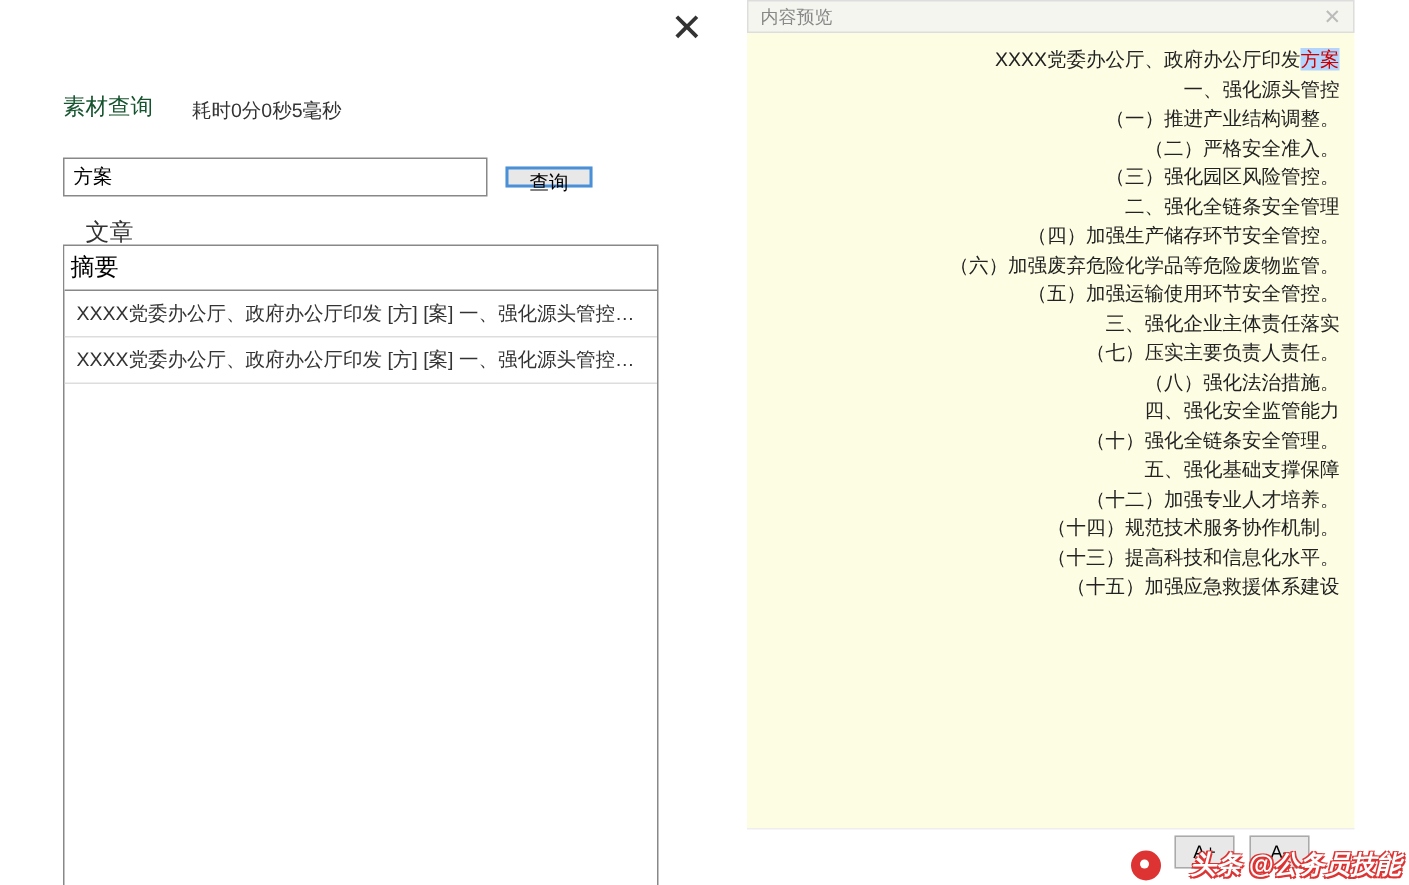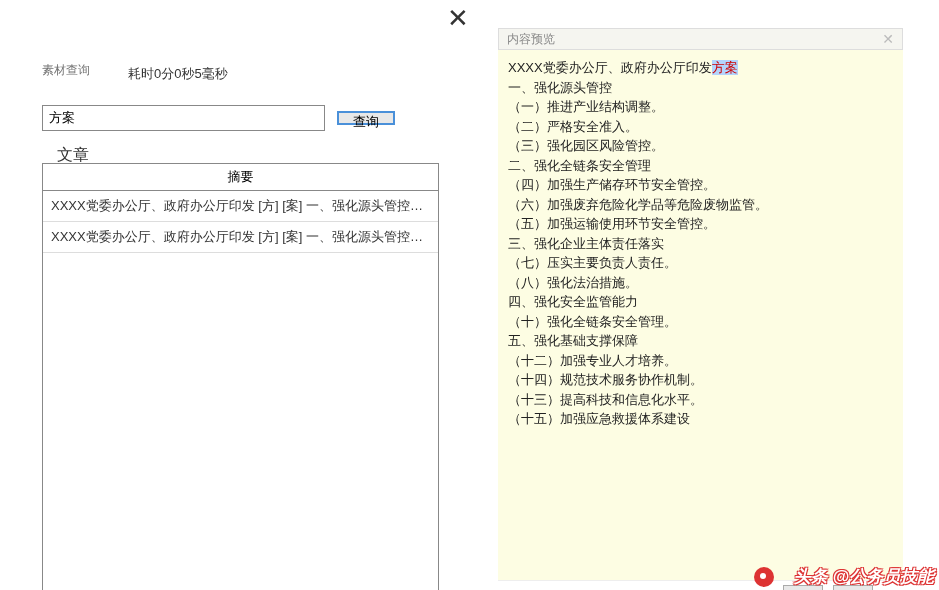--- a/index.html
+++ b/index.html
@@ -27,22 +27,22 @@
       font-size: 26px;
       font-weight: 300;
       color: #333;
       cursor: pointer;
       line-height: 1;
     }
     .query-header {
       position: absolute;
       left: 42px;
       top: 62px;
-      font-size: 12px;
-      color: #737373;
+      font-size: 15px;
+      color: #14532d;
     }
     .time-info {
       position: absolute;
       left: 128px;
       top: 65px;
       font-size: 13px;
       color: #333;
     }
     .search-row {
       position: absolute;
@@ -95,24 +95,23 @@
     }
     .results-table {
       position: absolute;
       left: 42px;
       top: 163px;
       width: 397px;
       border: 1px solid #888;
       background: #fff;
     }
     .results-header {
-      text-align: center;
       padding: 4px;
       border-bottom: 1px solid #888;
-      font-size: 13px;
+      font-size: 16px;
       background: #fff;
     }
     .result-row {
       padding: 6px 8px;
       border-bottom: 1px solid #ddd;
       font-size: 13px;
       color: #333;
       white-space: nowrap;
       overflow: hidden;
       text-overflow: ellipsis;
@@ -134,21 +133,20 @@
     .preview-title-bar {
       height: 22px;
       background: #f5f5f0;
       border: 1px solid #ddd;
       padding: 2px 8px;
       font-size: 12px;
       color: #888;
       display: flex;
       justify-content: space-between;
       align-items: center;
-      margin-top: 28px;
     }
     .preview-content {
       background: #fdfde3;
       height: 530px;
       padding: 8px 10px;
       font-size: 13px;
       line-height: 1.5;
       color: #222;
       overflow: hidden;
     }
@@ -196,21 +194,21 @@
       position: relative;
     }
     .watermark-icon::after {
       content: "";
       position: absolute;
       left: 6px; top: 6px;
       width: 6px; height: 6px;
       background: #fff;
       border-radius: 50%;
     }
-    .pline { white-space: nowrap; }
+    .pline { white-space: nowrap; text-align: right; }
   </style>
 </head>
 <body>
 
 <div class="left-panel">
   <div class="close-x">✕</div>
   <div class="query-header">素材查询</div>
   <div class="time-info">耗时0分0秒5毫秒</div>
 
   <div class="search-row">

